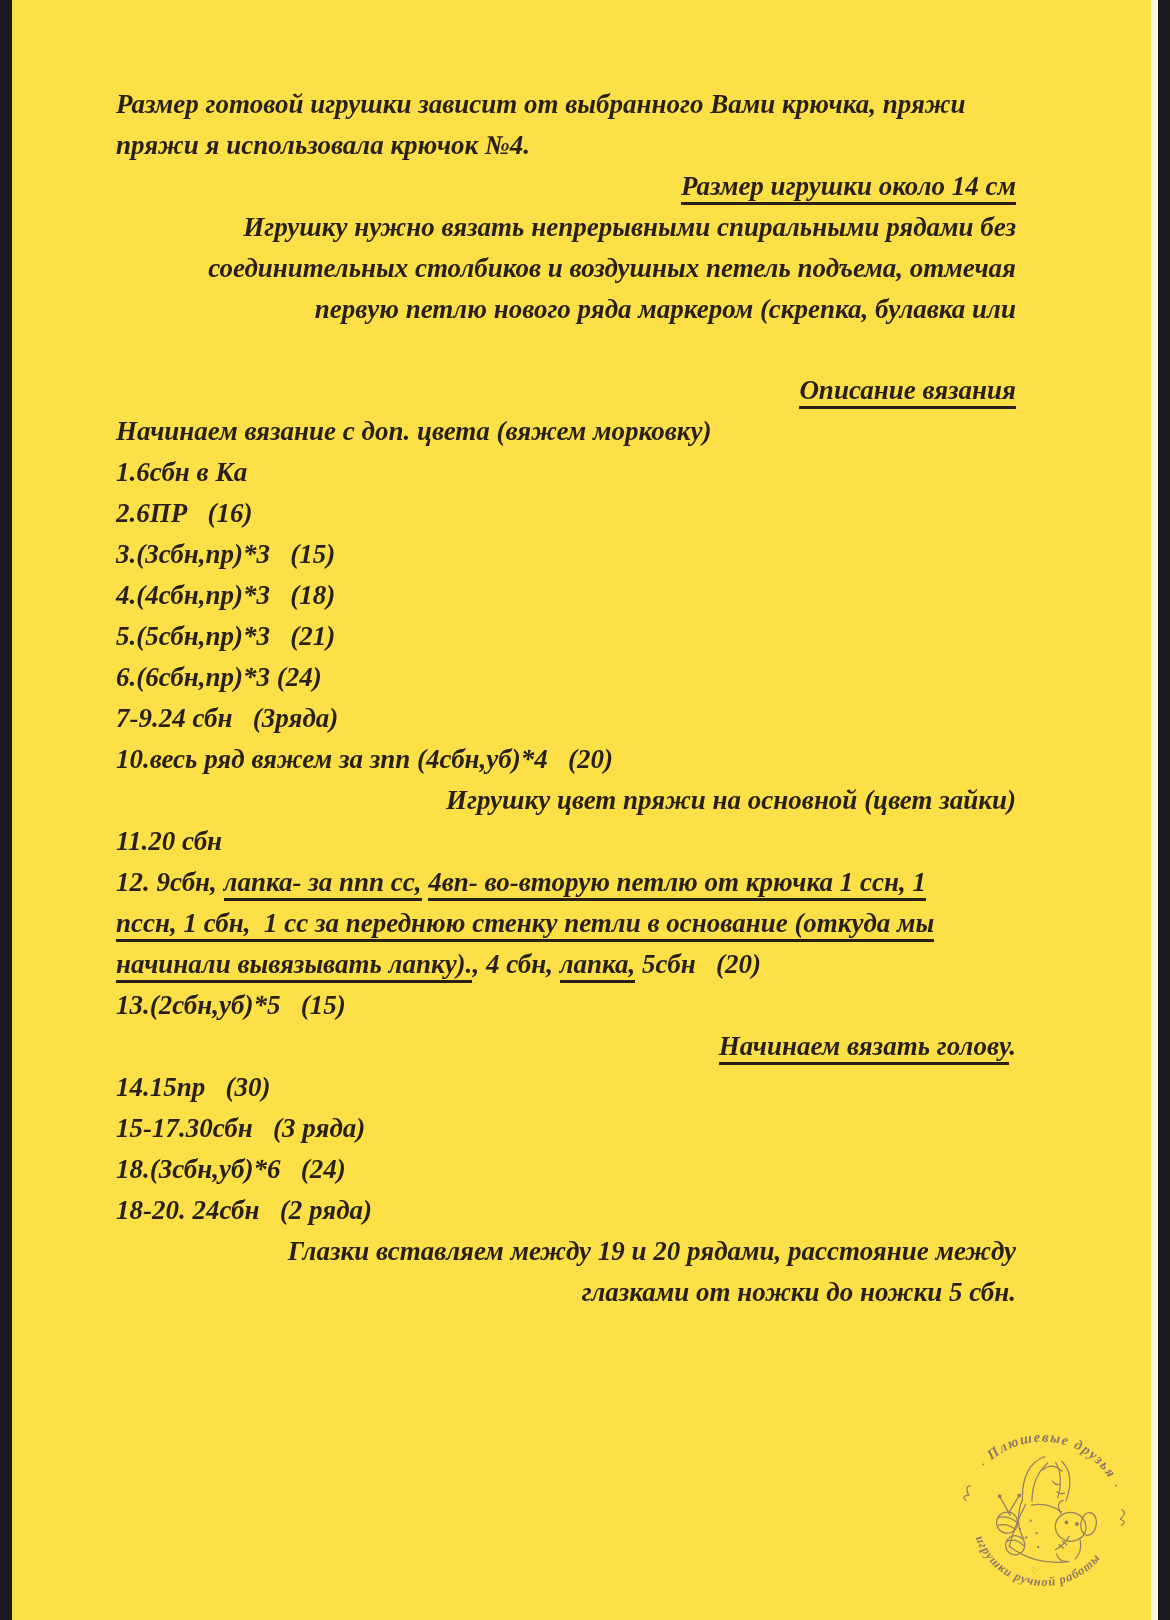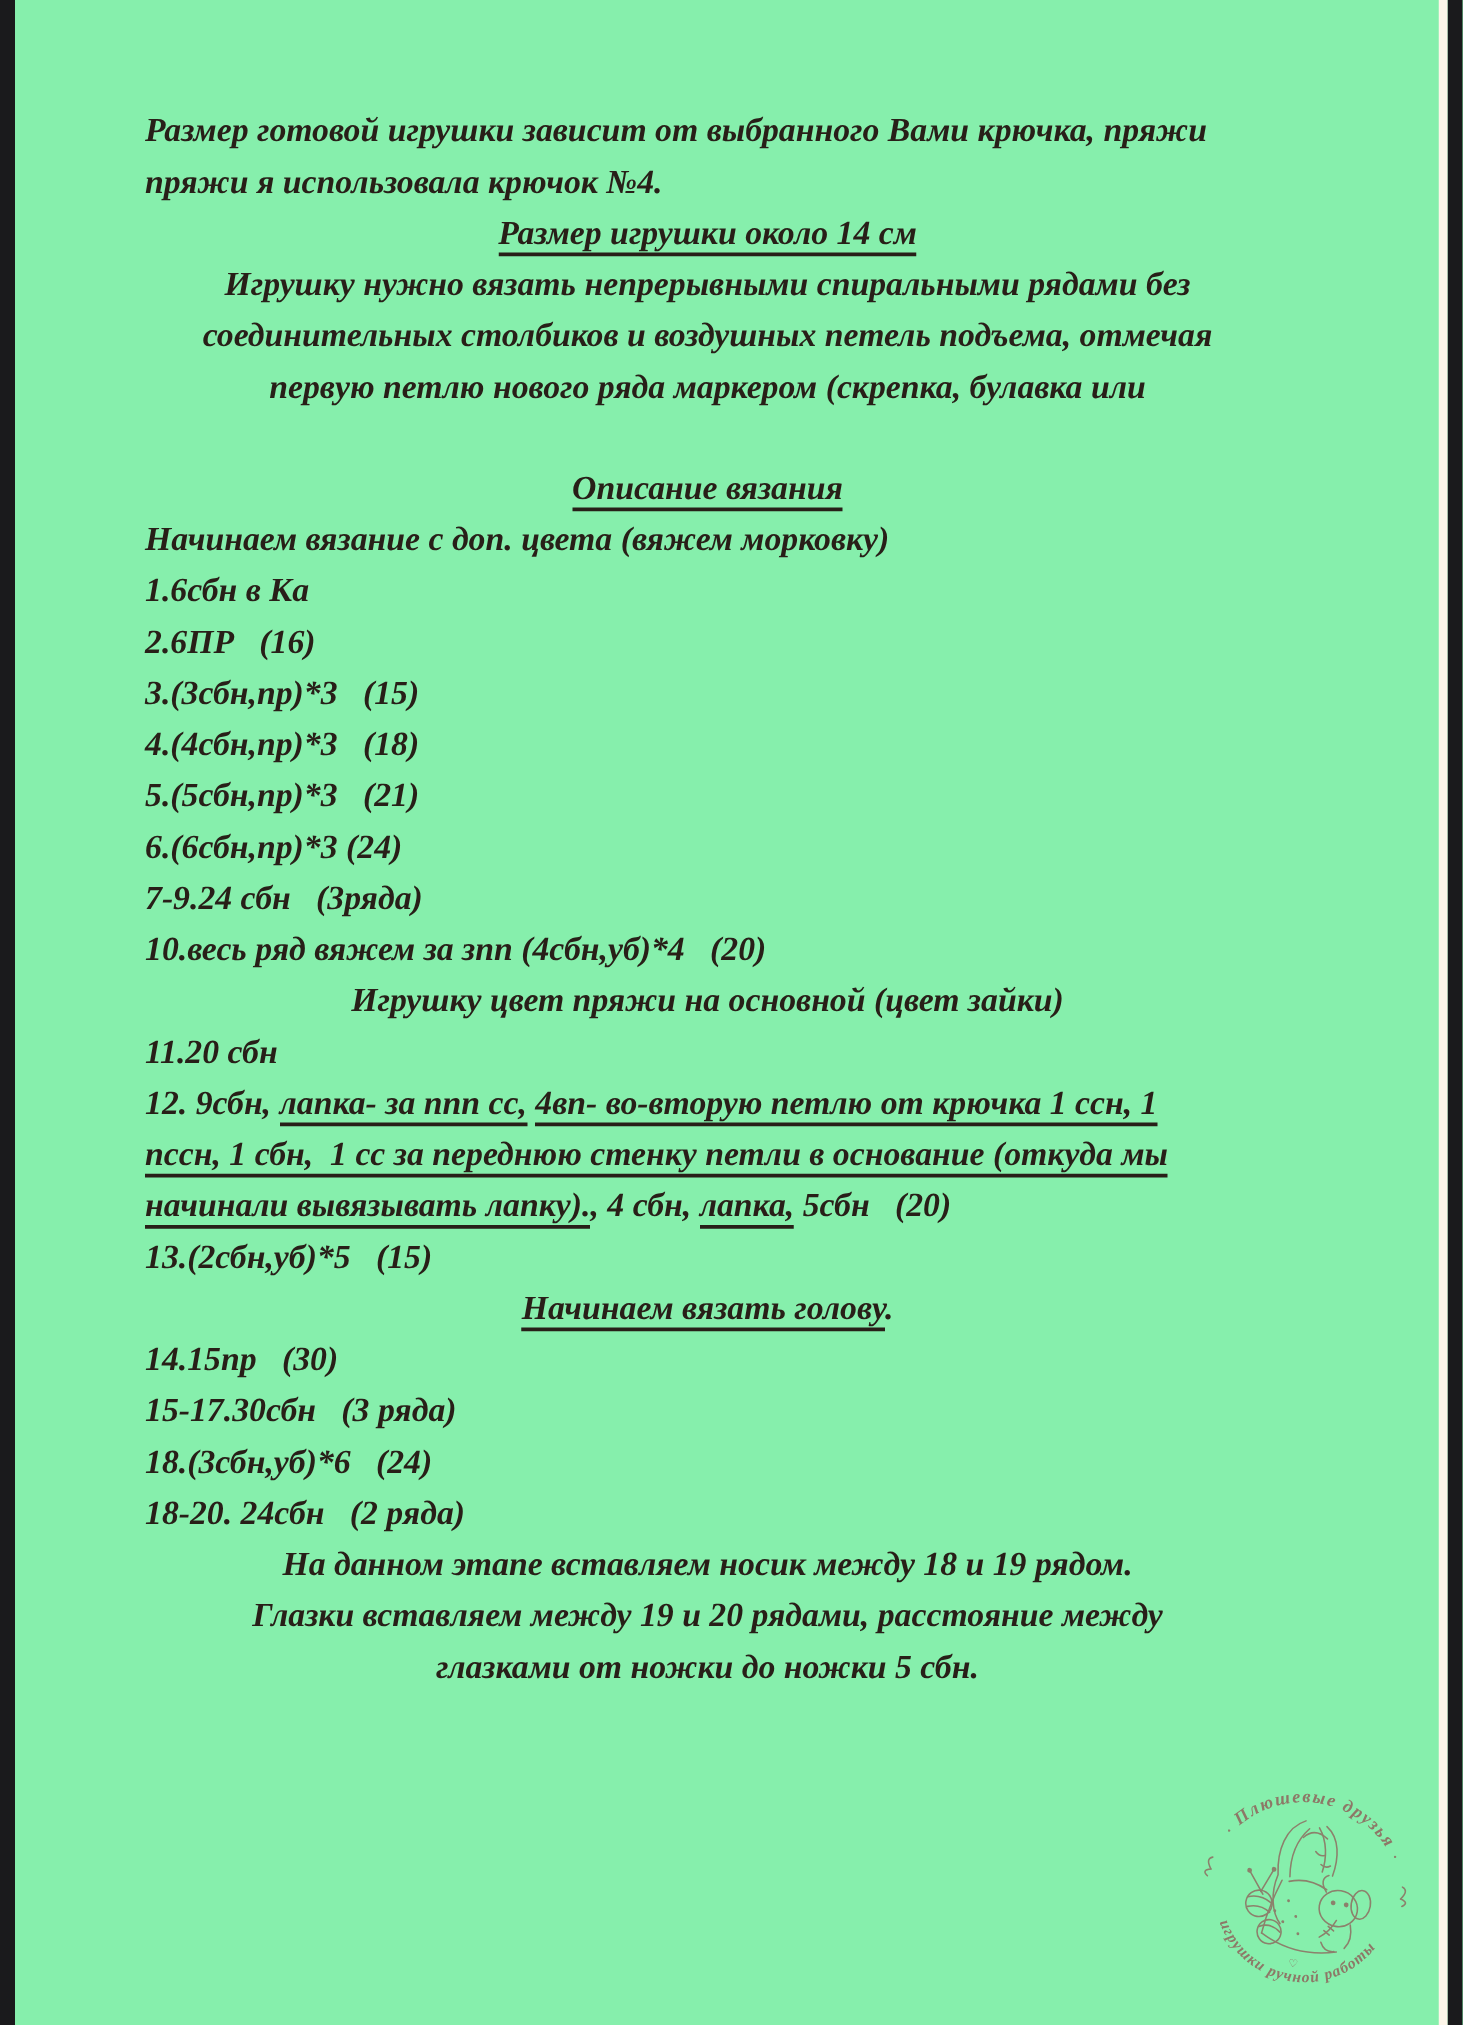--- a/index.html
+++ b/index.html
@@ -7,42 +7,42 @@
     width: 1170px; height: 1620px;
     background: #1a1a1c;
     position: relative;
     overflow: hidden;
     font-family: "Liberation Serif", "DejaVu Serif", serif;
   }
   .page {
     position: absolute;
     left: 12px; top: 0;
     width: 1146px; height: 1620px;
-    background: #86efac;
+    background: #fde047;
   }
   .page-edge-right {
     position: absolute;
     right: 0; top: 0;
     width: 7px; height: 100%;
     background: #fdf6e9;
   }
   .content {
     position: absolute;
     left: 104px; top: 84px;
     width: 900px;
     color: #281f18;
     font-style: italic;
     font-weight: bold;
     font-size: 27px;
   }
   .line {
     line-height: 41px;
     white-space: pre;
   }
-  .line.center { text-align: center; }
+  .line.center { text-align: right; }
   .line.spacer { height: 40px; }
   .u {
     border-bottom: 3px solid #281f18;
     padding-bottom: 1px;
   }
   .logo {
     position: absolute;
     left: 936px; top: 1415px;
     width: 192px; height: 192px;
   }
@@ -82,21 +82,20 @@
       <div class="line left"><span>11.20 сбн</span></div>
       <div class="line left"><span>12. 9сбн, </span><span class="u">лапка- за ппп сс,</span><span> </span><span class="u">4вп- во-вторую петлю от крючка 1 ссн, 1</span></div>
       <div class="line left"><span class="u">пссн, 1 сбн,  1 сс за переднюю стенку петли в основание (откуда мы</span></div>
       <div class="line left"><span class="u">начинали вывязывать лапку).</span><span>, 4 сбн, </span><span class="u">лапка,</span><span> 5сбн   (20)</span></div>
       <div class="line left"><span>13.(2сбн,уб)*5   (15)</span></div>
       <div class="line center"><span class="u">Начинаем вязать голову</span><span>.</span></div>
       <div class="line left"><span>14.15пр   (30)</span></div>
       <div class="line left"><span>15-17.30сбн   (3 ряда)</span></div>
       <div class="line left"><span>18.(3сбн,уб)*6   (24)</span></div>
       <div class="line left"><span>18-20. 24сбн   (2 ряда)</span></div>
-      <div class="line center"><span>На данном этапе вставляем носик между 18 и 19 рядом.</span></div>
       <div class="line center"><span>Глазки вставляем между 19 и 20 рядами, расстояние между</span></div>
       <div class="line center"><span>глазками от ножки до ножки 5 сбн.</span></div>
     </div>
 
   <div class="logo">
     <svg viewBox="0 0 200 200">
       <defs>
         <path id="arcTop" d="M 18 110 A 82 82 0 1 1 182 110"></path>
         <path id="arcBot" d="M 28 124 A 75 75 0 0 0 172 124"></path>
       </defs>

